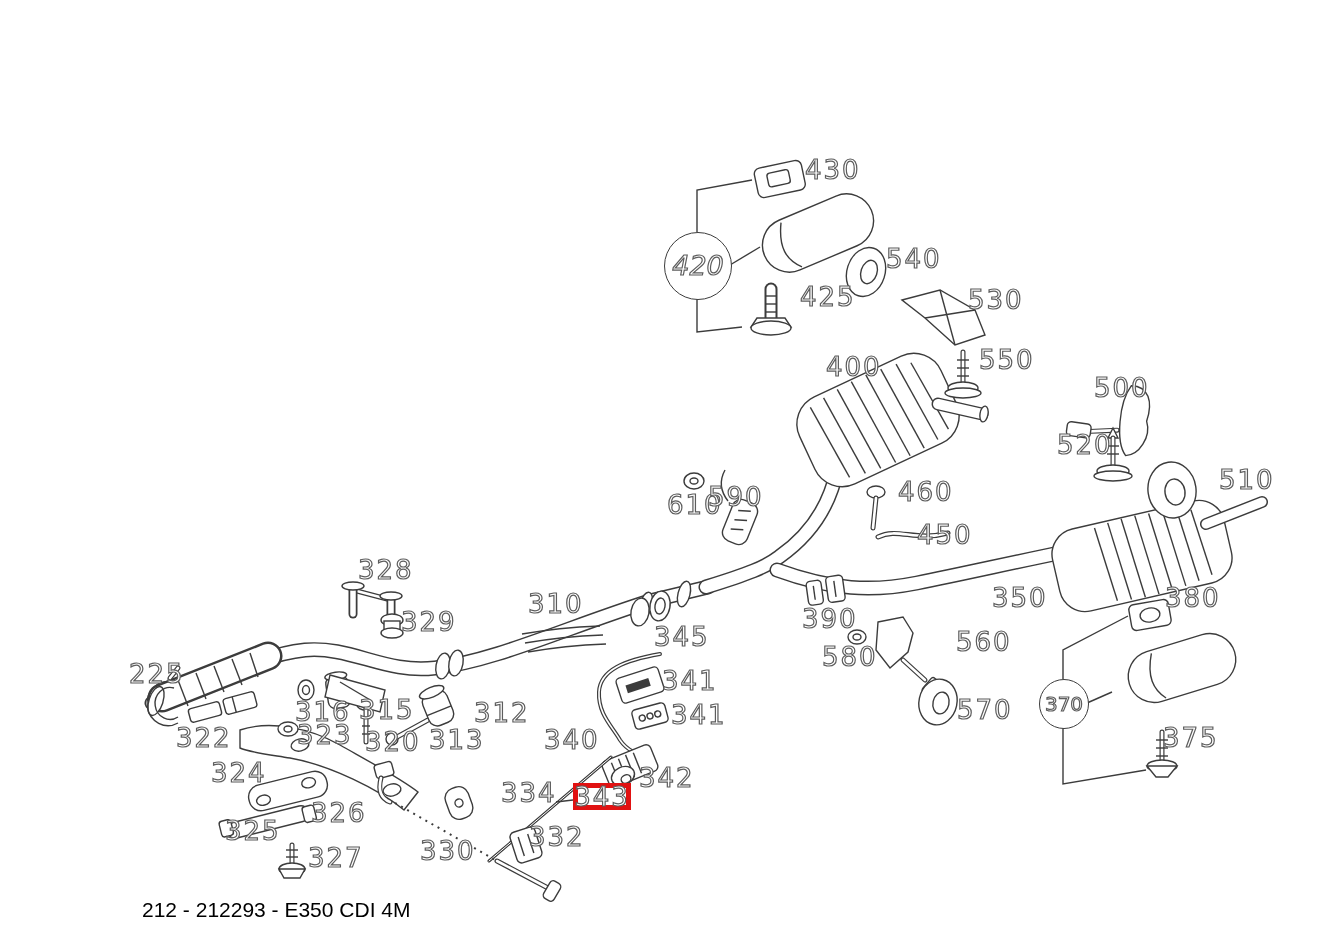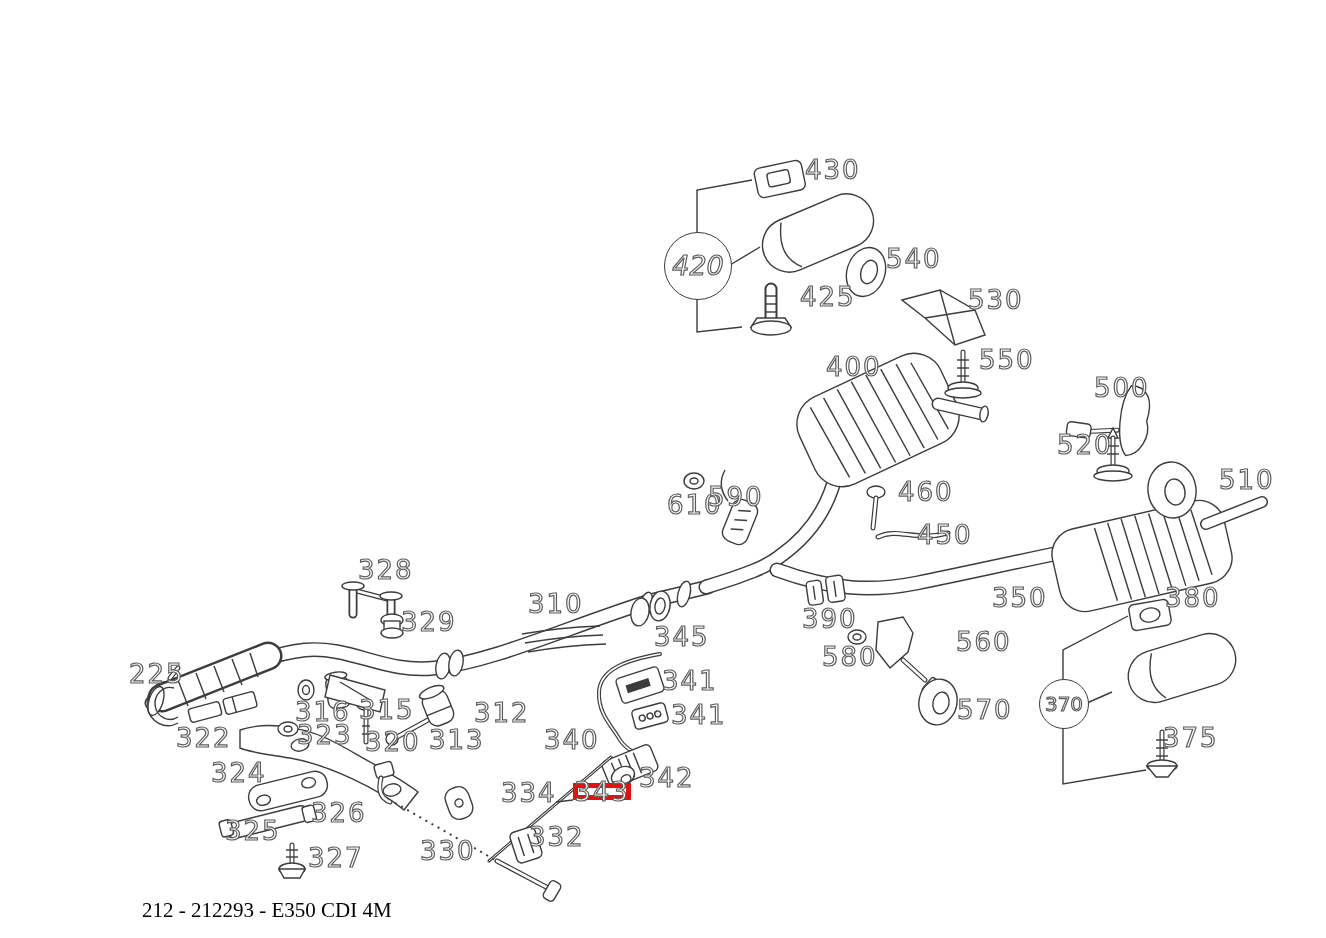--- a/index.html
+++ b/index.html
@@ -1,20 +1,20 @@
 <!DOCTYPE html>
 <html><head>
 <meta charset="utf-8">
 <style>
   html,body{margin:0;padding:0;background:#fff;}
   .stage{position:relative;width:1326px;height:938px;background:#fff;overflow:hidden;
          font-family:"Liberation Sans",sans-serif;}
   .title{position:absolute;left:24px;top:3px;width:1302px;white-space:nowrap;overflow:hidden;
          font-family:"Liberation Serif",serif;font-size:25px;color:#000;letter-spacing:.3px;}
-  .footer{position:absolute;left:142px;top:898px;font-family:Liberation Serif, serif;
+  .footer{position:absolute;left:142px;top:898px;font-family:Liberation Sans, sans-serif;
           font-size:21px;color:#000;}
   .om-box{position:absolute;left:1148px;top:137px;width:124px;height:50px;
           border-left:2px solid #3c3c3c;border-bottom:2px solid #3c3c3c;}
   .om-text{position:absolute;left:10px;top:6px;font-family:"DejaVu Sans",sans-serif;
            font-size:34px;letter-spacing:1px;color:#8d8d8d;
            -webkit-text-fill-color:#fff;-webkit-text-stroke:1.1px #8d8d8d;}
   svg.art{position:absolute;left:0;top:0;}
   .labels{position:absolute;left:0;top:0;width:100%;height:100%;z-index:5;}
   .part-label{position:absolute;font-family:"DejaVu Sans",sans-serif;font-size:26px;
               line-height:1;letter-spacing:2px;color:#5d5d5d;cursor:pointer;
@@ -410,19 +410,19 @@
       <div class="part-label" style="left: 671px; top: 702px;">341</div>
       <div class="part-label" style="left: 639px; top: 765px;">342</div>
       <div class="part-label" style="left: 469px; top: 780px; margin-left: 32px;">334</div>
       <div class="part-label" style="left: 529px; top: 824px;">332</div>
       <div class="part-label" style="left: 420px; top: 838px;">330</div>
       <div class="part-label" style="left: 311px; top: 800px; text-align: right;">326</div>
       <div class="part-label" style="left: 225px; top: 818px;">325</div>
       <div class="part-label" style="left: 308px; top: 845px;">327</div>
       <div class="part-circle" style="left: 664px; top: 232px; height: 66px; width: 66px; line-height: 66px; font-size: 27px; font-style: italic;">420</div>
       <div class="part-circle" style="left: 1039px; top: 679px; height: 48px; width: 48px; line-height: 48px; font-size: 20px;">370</div>
-      <div class="hl-box" style="left: 573px; top: 783px; width: 58px; height: 17px; border-color: rgb(225, 18, 18);">
+      <div class="hl-box" style="left: 573px; top: 783px; width: 58px; height: 27px; border-color: rgb(225, 18, 18);">
         <span class="part-label" style="position: static;">343</span>
       </div>
     </div>
 
   <div class="footer">212 - 212293 - E350 CDI 4M</div>
 </div>
 
 </body></html>

